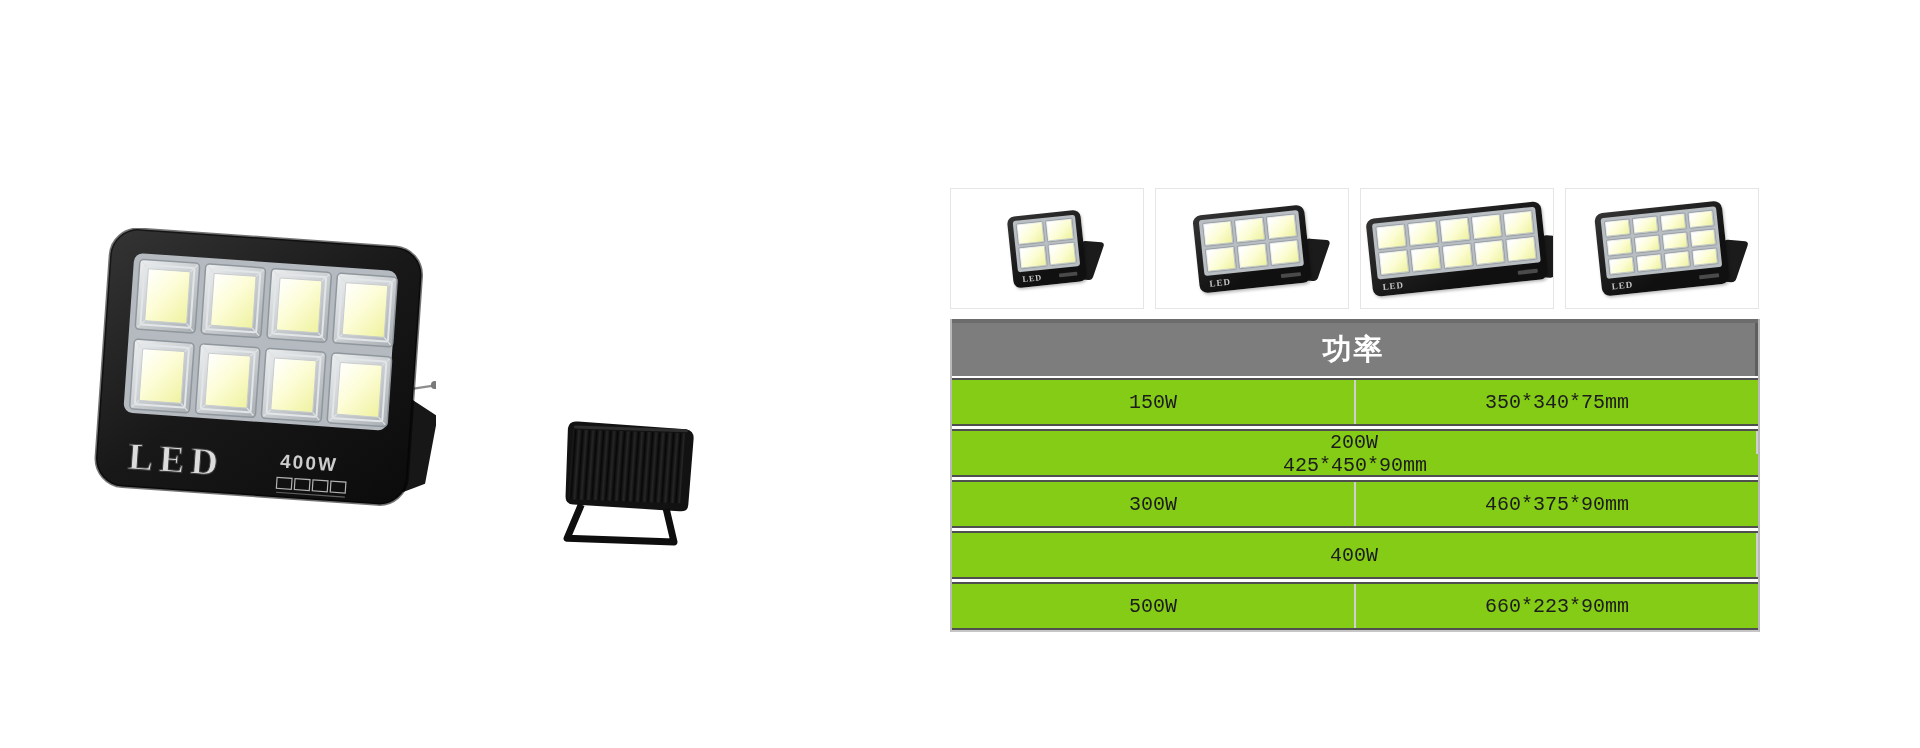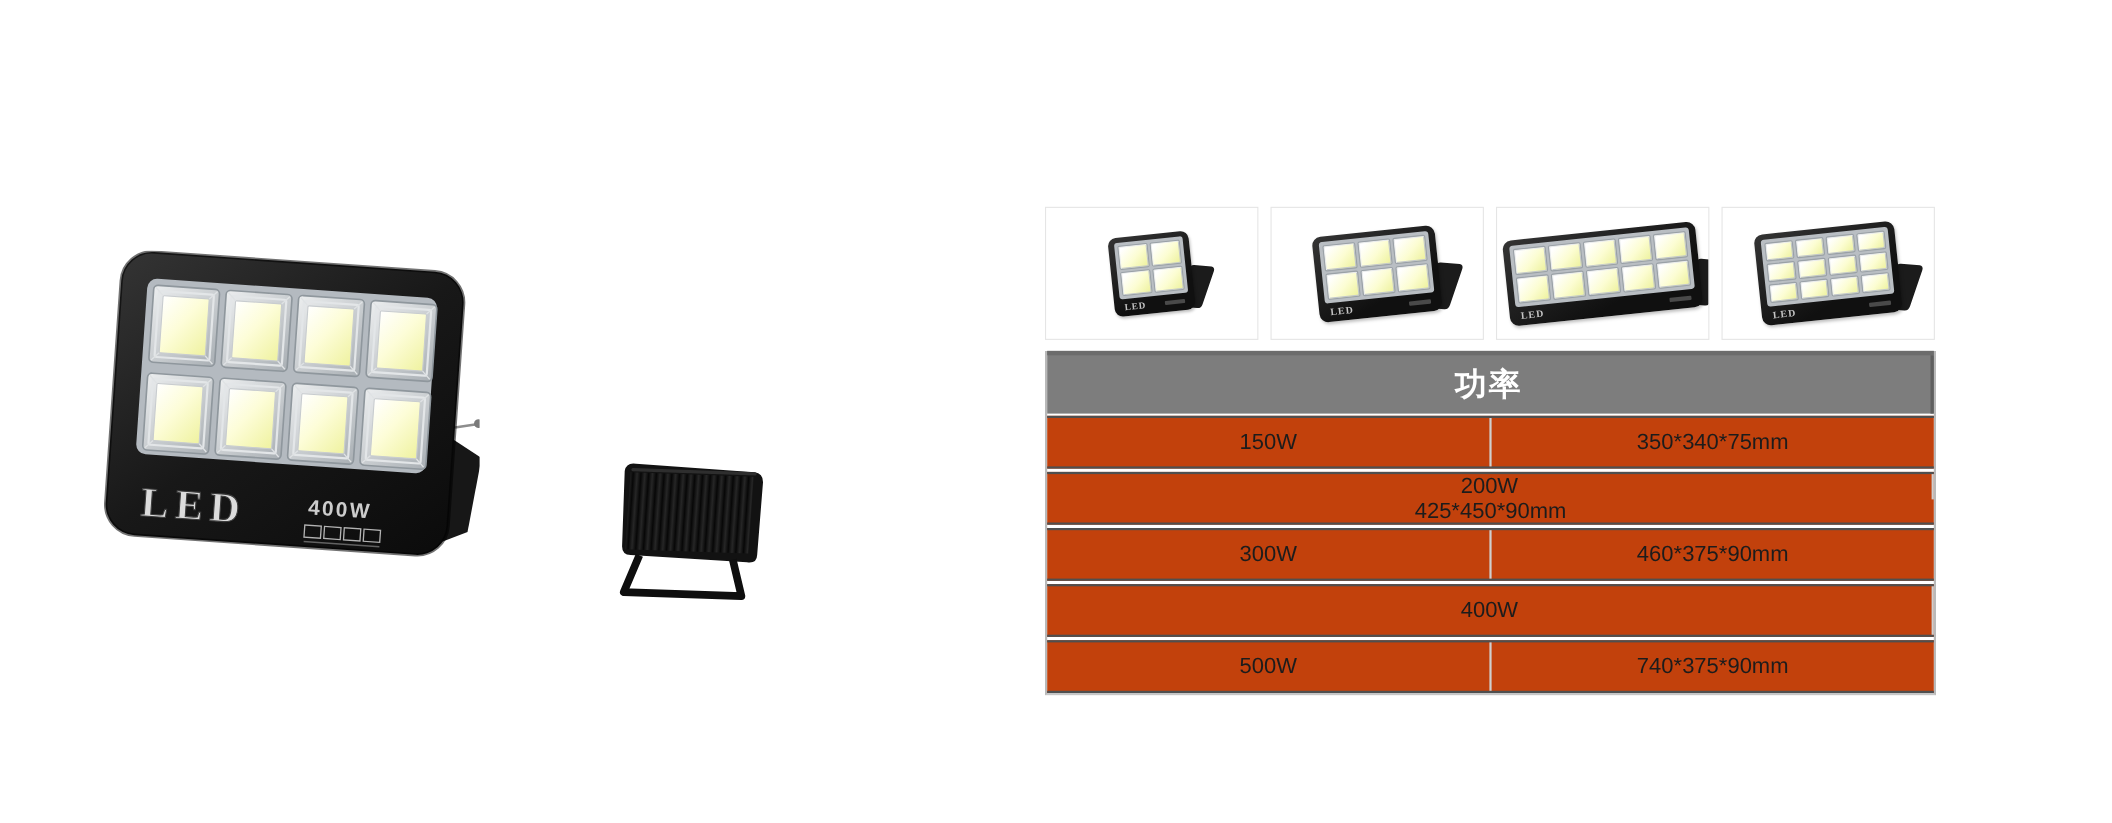--- a/index.html
+++ b/index.html
@@ -31,26 +31,26 @@
                border:1px solid #9aa1a7; border-radius:2px;
                box-shadow:inset 1px 1px 0 #e9ebec, inset -1px -1px 0 #c2c7cb; }
   .mini-band { height:15px; display:flex; align-items:center; justify-content:space-between; padding:0 4px; }
   .mini-logo { color:#c4c4c4; font-family:"Liberation Serif", serif; font-weight:bold;
                font-size:9px; letter-spacing:1px; }
   .mini-smudge { width:20px; height:4px; background:#4a4a4a; border-radius:1px; }
 
   
   .spec-table { width:810px; margin-top:10px;
                 border-left:2px solid #b9b9b9; border-right:2px solid #b9b9b9;
-                border-bottom:2px solid #c6c6c6; }
+                border-bottom:2px solid #c6c6c6;font-family:Liberation Mono, monospace; }
   .spec-header { display:flex; height:57px; background:#7d7d7d; border-top:4px solid #6c6c6c; }
   .hcell { flex:1; display:flex; align-items:center; justify-content:center;
            color:#fff; font-size:29px; font-weight:bold; letter-spacing:2px; }
   .hcell:first-child { border-right:3px solid #5e5e5e; }
-  .spec-row { display:flex; height:48px; margin-top:3px; background:#c2410c;
+  .spec-row { display:flex; height:48px; margin-top:3px; background:#84cc16;
               border-top:2px solid #4f4f4f; border-bottom:2px solid #4f4f4f; }
   .spec-row:first-child { margin-top:2px; }
   .cell { flex:1; display:flex; align-items:center; justify-content:center;
           font-size:20px; color:#1c1c1c; }
   .cell:first-child { border-right:2px solid #cfcfcf; }
 </style>
 </head>
 <body>
 
 <div class="page">
@@ -274,19 +274,19 @@
           </div>
           <div class="spec-row" style="border-bottom-color: rgb(79, 79, 79); border-top-color: rgb(79, 79, 79);">
             <div class="cell" style="color: rgb(28, 28, 28);">300W</div>
             <div class="cell" style="color: rgb(28, 28, 28);">460*375*90mm</div>
           </div>
           <div class="spec-row" style="border-bottom-color: rgb(79, 79, 79); border-top-color: rgb(79, 79, 79);">
             <div class="cell" style="color: rgb(28, 28, 28);">400W</div>
           </div>
           <div class="spec-row" style="border-bottom-color: rgb(79, 79, 79); border-top-color: rgb(79, 79, 79);">
             <div class="cell" style="color: rgb(28, 28, 28);">500W</div>
-            <div class="cell" style="color: rgb(28, 28, 28);">740*375*90mm</div>
+            <div class="cell" style="color: rgb(28, 28, 28);">660*223*90mm</div>
           </div>
         </div>
     </div>
 
   </div>
 </div>
 
 </body></html>

